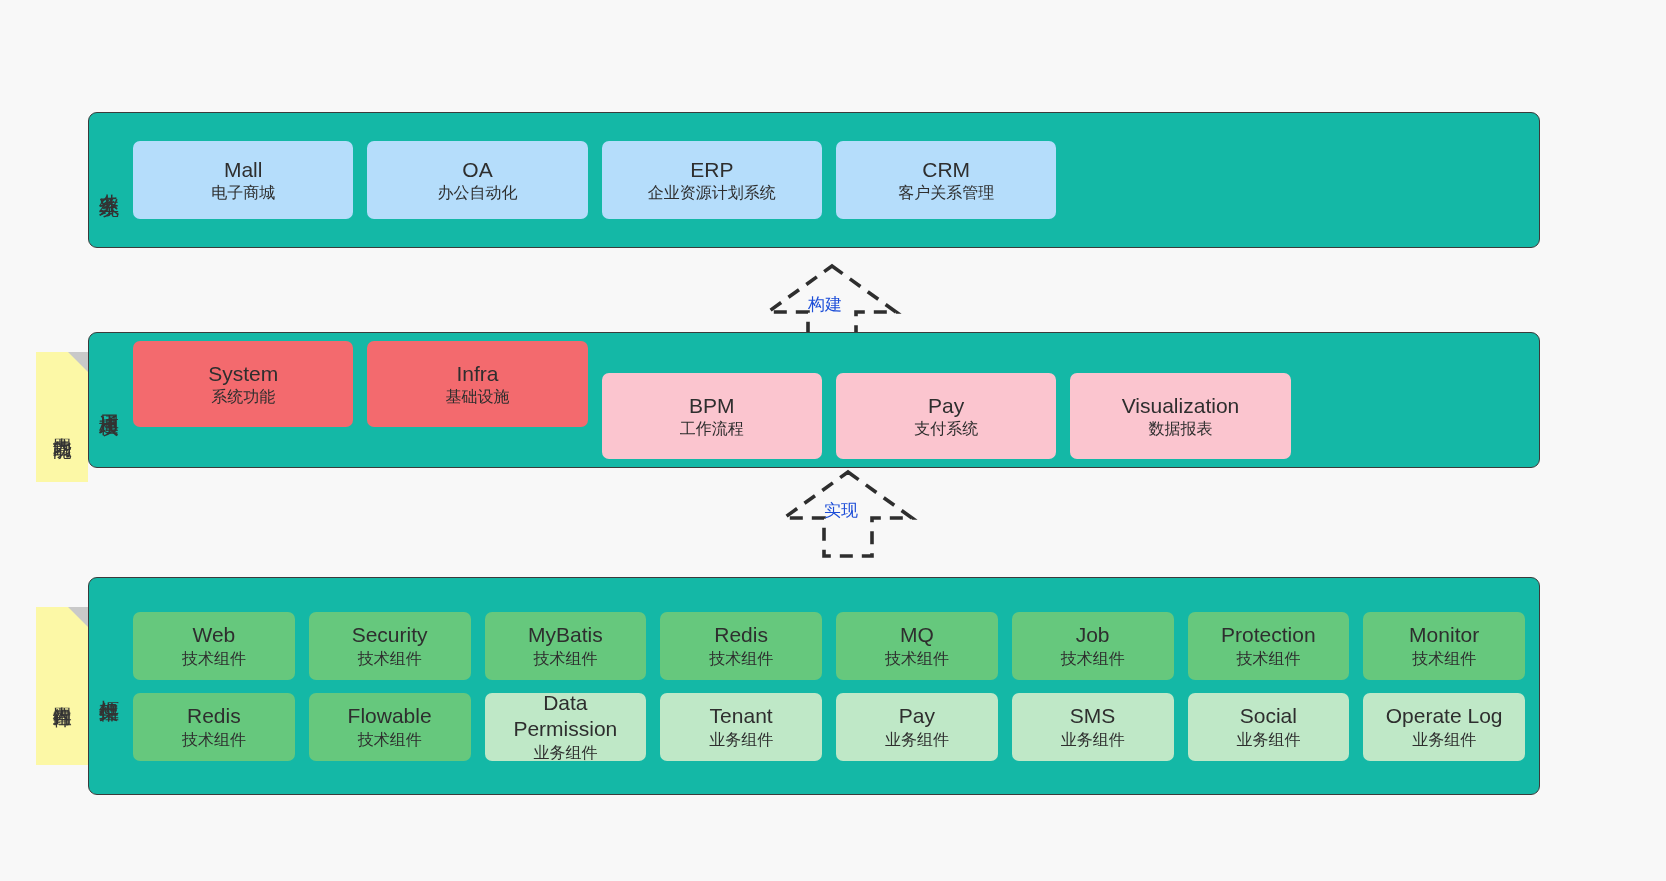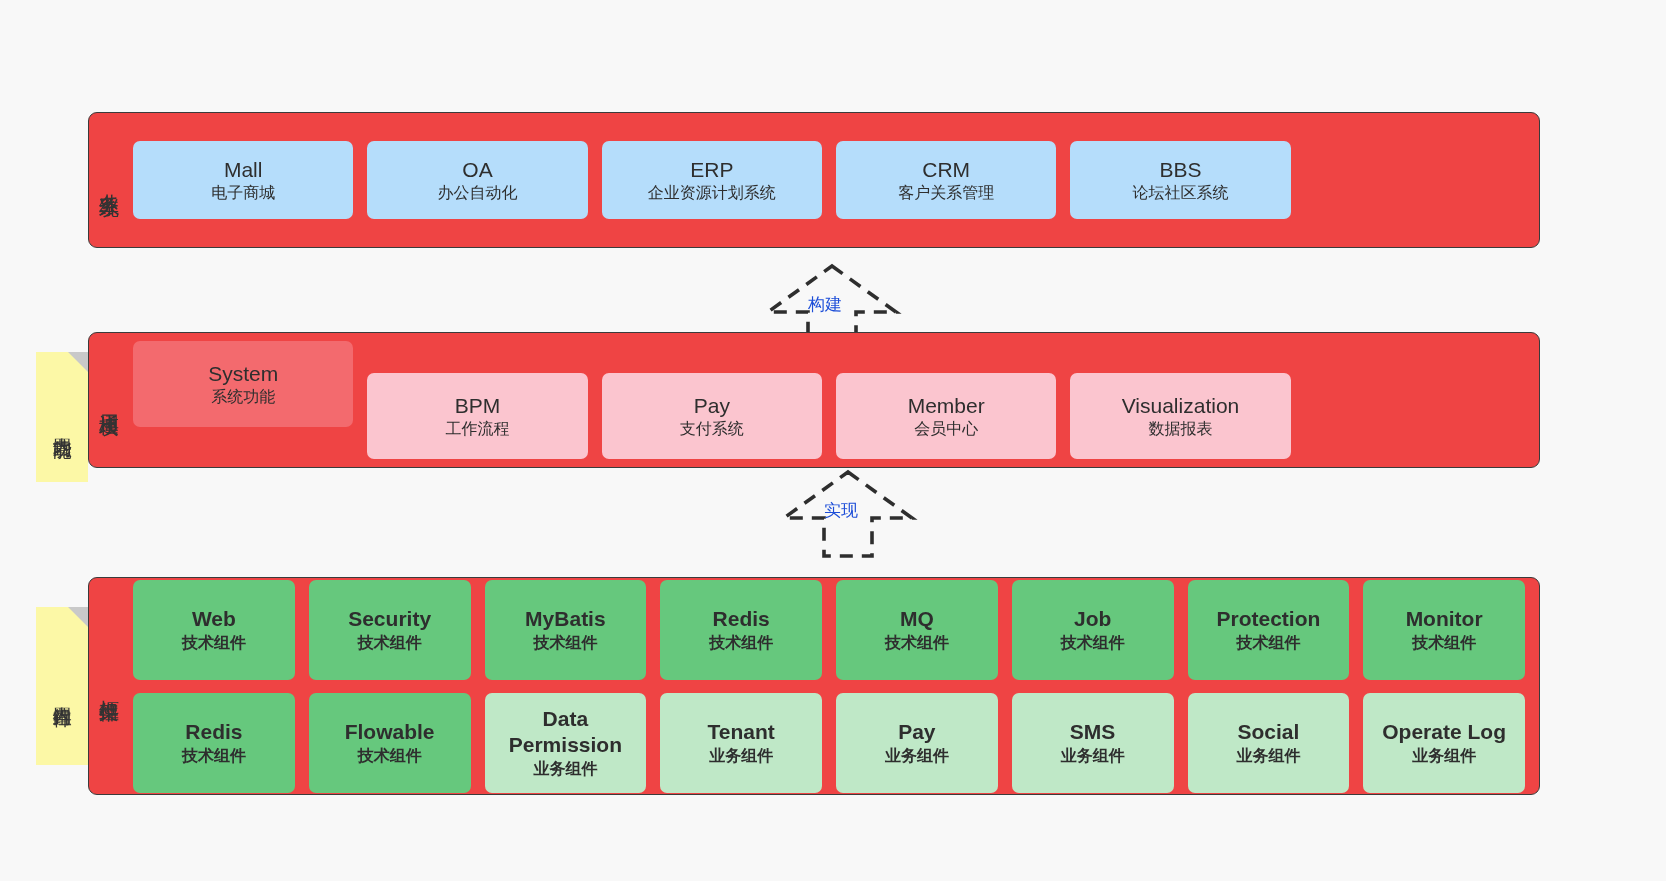--- a/index.html
+++ b/index.html
@@ -7,21 +7,21 @@
     width: 1666px; height: 881px;
     background: #f8f8f8;
     font-family: "Liberation Sans", "DejaVu Sans", sans-serif;
     overflow: hidden;
   }
   #canvas { position: relative; width: 1666px; height: 881px; }
 
   
   .layer {
     position: absolute;
-    background: #ef4444;
+    background: #14b8a6;
     border: 1.6px solid #3b3b3b;
     border-radius: 9px;
     display: flex;
     align-items: stretch;
   }
   .layer-label {
     flex: 0 0 auto;
     width: 40px;
     display: flex;
     align-items: center;
@@ -66,21 +66,21 @@
     justify-content: center;
     text-align: center;
     color: #2e2e2e;
     line-height: 1.26;
     padding: 6px 4px;
   }
   .card .t1 { font-size: 21px; }
   .card .t2 { font-size: 16px; }
   .l1 .card { height: 78px; }
   .l2 .card { height: 86px; }
-  .l3 .card { height: 100px; font-weight: bold; }
+  .l3 .card { height: 68px; }
 
   .c-blue       { background: #b5ddfb; }
   .c-red        { background: #f36a6e; }
   .c-pink       { background: #fbc5cf; margin-top: 32px; }
   .c-green      { background: #66c87d; }
   .c-lightgreen { background: #bfe8c7; }
 
   
   .sticky {
     position: absolute;
@@ -145,24 +145,20 @@
             <span class="t1">OA</span>
             <span class="t2">办公自动化</span>
           </div>
           <div class="card c-blue">
             <span class="t1">ERP</span>
             <span class="t2">企业资源计划系统</span>
           </div>
           <div class="card c-blue">
             <span class="t1">CRM</span>
             <span class="t2">客户关系管理</span>
-          </div>
-          <div class="card c-blue">
-            <span class="t1">BBS</span>
-            <span class="t2">论坛社区系统</span>
           </div>
         </div>
       </div>
     </div>
   </div>
 
   <div class="arrow arrow-build">
     <svg width="160" height="92" viewBox="0 0 160 92">
       <path d="M 80 4 L 144 50 L 104 50 L 104 88 L 56 88 L 56 50 L 16 50 Z" fill="none" stroke="#2e2e2e" stroke-width="3.6" stroke-dasharray="13 9" stroke-linejoin="miter"></path>
     </svg>
@@ -175,31 +171,31 @@
   </div>
   <div class="layer l2">
     <div class="layer-label">通用模块</div>
     <div class="layer-body">
       <div class="grid-rows">
         <div class="row cols6">
           <div class="card c-red">
             <span class="t1">System</span>
             <span class="t2">系统功能</span>
           </div>
+          <div class="card c-red">
+            <span class="t1">Infra</span>
+            <span class="t2">基础设施</span>
+          </div>
           <div class="card c-pink">
             <span class="t1">BPM</span>
             <span class="t2">工作流程</span>
           </div>
           <div class="card c-pink">
             <span class="t1">Pay</span>
             <span class="t2">支付系统</span>
-          </div>
-          <div class="card c-pink">
-            <span class="t1">Member</span>
-            <span class="t2">会员中心</span>
           </div>
           <div class="card c-pink">
             <span class="t1">Visualization</span>
             <span class="t2">数据报表</span>
           </div>
         </div>
       </div>
     </div>
   </div>
 

